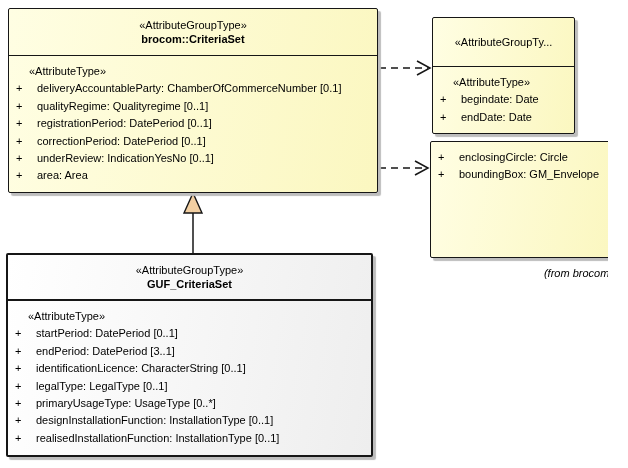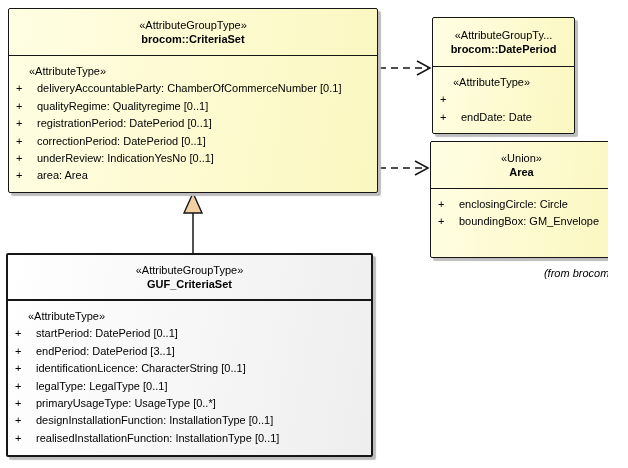--- a/index.html
+++ b/index.html
@@ -99,41 +99,37 @@
             <span class="vis">+</span>
             <span class="attr-text">area: Area</span>
           </div>
         </div>
     </div>
   </div>
 
   <div id="box-dateperiod" class="uml-class yellow">
     <div class="class-header">
       <div class="stereotype">«AttributeGroupTy...</div>
-      <div class="class-name">brocom::DatePeriod</div>
     </div>
     <div class="class-body">
       <div class="section-label">«AttributeType»</div>
       <div>
           <div class="attr-row">
             <span class="vis">+</span>
+            <span class="attr-text">begindate: Date</span>
           </div>
           <div class="attr-row">
             <span class="vis">+</span>
             <span class="attr-text">endDate: Date</span>
           </div>
         </div>
     </div>
   </div>
 
   <div id="box-area" class="uml-class yellow">
-    <div class="class-header">
-      <div class="stereotype">«Union»</div>
-      <div class="class-name">Area</div>
-    </div>
     <div class="class-body">
       <div>
           <div class="attr-row">
             <span class="vis">+</span>
             <span class="attr-text">enclosingCircle: Circle</span>
           </div>
           <div class="attr-row">
             <span class="vis">+</span>
             <span class="attr-text">boundingBox: GM_Envelope</span>
           </div>

